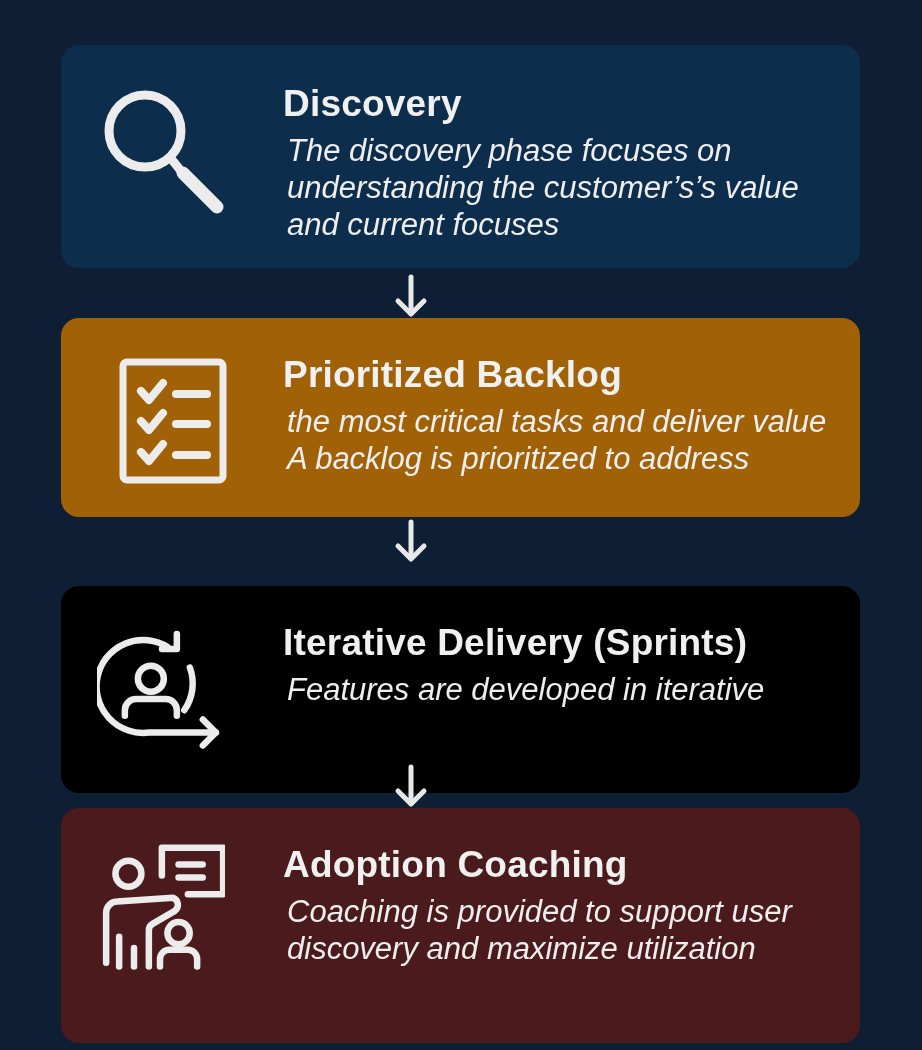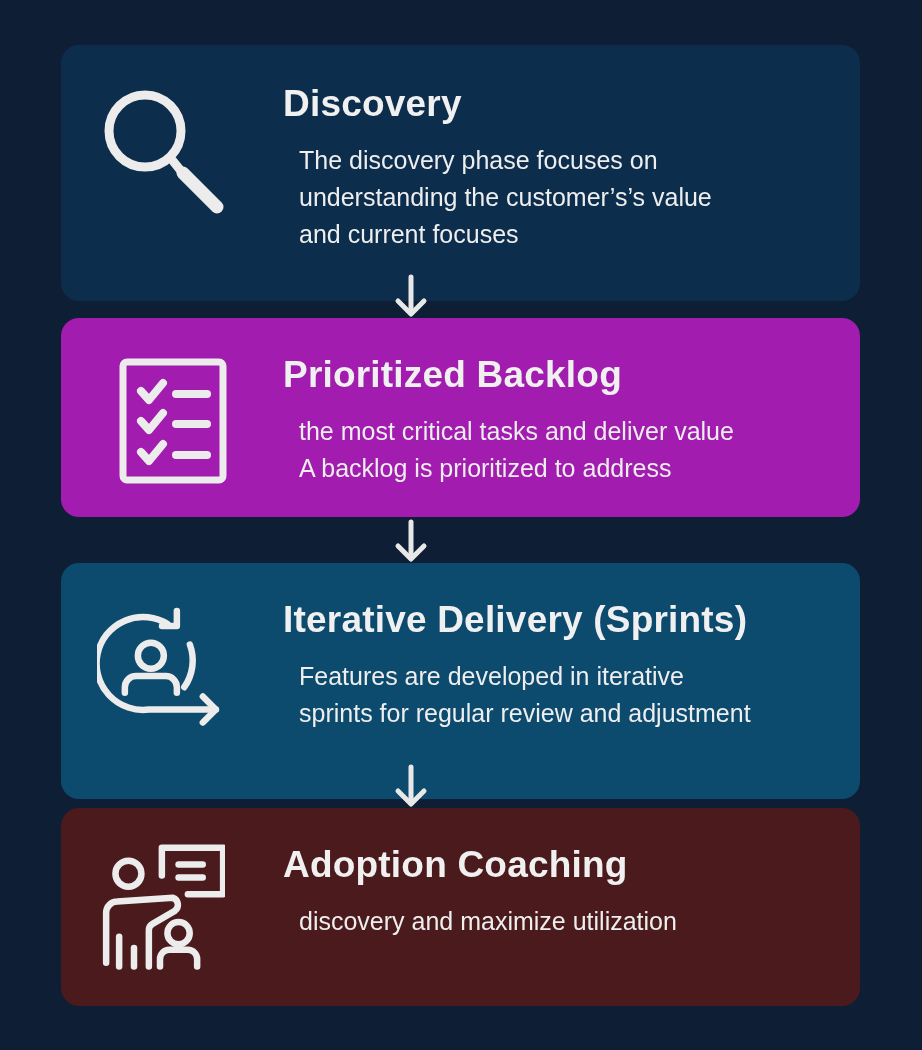--- a/index.html
+++ b/index.html
@@ -41,39 +41,40 @@
   .card .title {
     font-size: 37px;
     font-weight: 700;
     letter-spacing: 0.2px;
     color: #f0f0f0;
     line-height: 44px;
     margin: 0 0 6px 0;
     white-space: nowrap;
   }
   .card .desc {
-    font-size: 25px;
+    font-size: 31px;
     line-height: 37px;
     color: #eeeeee;
-    margin: 16px;
+    margin: 4px;
+    font-style: italic;
   }
   .card .desc span { display: block; white-space: nowrap; }
 
   .arrow {
     position: absolute;
     left: 394px;
     width: 34px;
     height: 46px;
   }
   .arrow svg { width: 100%; height: 100%; display: block; }
 </style>
 </head>
 <body>
 
-<div class="card" style="top:45px;height:256px;background:#0c2d4c;">
+<div class="card" style="top:45px;height:223px;background:#0c2d4c;">
   <div class="icon" style="top:44px;">
     <svg viewBox="0 0 130 130" fill="none" stroke="#ececec" stroke-linecap="round">
       <circle cx="44" cy="42" r="36" stroke-width="9"></circle>
       <line x1="72" y1="72" x2="80" y2="82" stroke-width="9"></line>
       <line x1="82" y1="84" x2="116" y2="118" stroke-width="13"></line>
     </svg>
   </div>
   <div class="text" style="top:37px;">
     <div class="title">Discovery</div>
     <p class="desc">
@@ -84,21 +85,21 @@
   </div>
 </div>
 
 <div class="arrow" style="top:273px;">
   <svg viewBox="0 0 34 46" fill="none" stroke="#e8e8e8" stroke-width="5" stroke-linecap="round" stroke-linejoin="round">
     <line x1="17" y1="4" x2="17" y2="40"></line>
     <polyline points="4,28 17,41 30,28"></polyline>
   </svg>
 </div>
 
-<div class="card" style="top:318px;height:199px;background:#a21caf;">
+<div class="card" style="top:318px;height:199px;background:#a16207;">
   <div class="icon" style="top:36px;">
     <svg viewBox="0 0 130 130" fill="none" stroke="#ececec" stroke-linecap="round" stroke-linejoin="round">
       <rect x="22" y="8" width="100" height="118" rx="4" stroke-width="7"></rect>
       <polyline points="40,37 48,46 62,29" stroke-width="8"></polyline>
       <line x1="75" y1="40" x2="106" y2="40" stroke-width="8"></line>
       <polyline points="40,67 48,76 62,59" stroke-width="8"></polyline>
       <line x1="75" y1="70" x2="106" y2="70" stroke-width="8"></line>
       <polyline points="40,98 48,107 62,90" stroke-width="8"></polyline>
       <line x1="75" y1="101" x2="106" y2="101" stroke-width="8"></line>
     </svg>
@@ -112,61 +113,61 @@
   </div>
 </div>
 
 <div class="arrow" style="top:518px;">
   <svg viewBox="0 0 34 46" fill="none" stroke="#e8e8e8" stroke-width="5" stroke-linecap="round" stroke-linejoin="round">
     <line x1="17" y1="4" x2="17" y2="40"></line>
     <polyline points="4,28 17,41 30,28"></polyline>
   </svg>
 </div>
 
-<div class="card" style="top:563px;height:236px;background:#0c4a6e;">
+<div class="card" style="top:586px;height:207px;background:#000000;">
   <div class="icon" style="top:36px;left:36px;">
     <svg viewBox="0 0 140 130" fill="none" stroke="#ececec" stroke-width="7" stroke-linecap="round" stroke-linejoin="round">
       <path d="M 76 22 A 50 50 0 1 0 56 114 L 128 114"></path>
       <polyline points="114,100 128,114 114,128"></polyline>
       <path d="M 32 30 A 50 50 0 0 1 76 22" opacity="0"></path>
       <polyline points="86,8 86,24 70,24"></polyline>
       <path d="M 100 44 A 50 50 0 0 1 94 90"></path>
       <circle cx="58" cy="56" r="14"></circle>
       <path d="M 30 96 L 30 90 A 12 12 0 0 1 42 78 L 74 78 A 12 12 0 0 1 86 90 L 86 96"></path>
     </svg>
   </div>
   <div class="text" style="top:35px;">
     <div class="title">Iterative Delivery (Sprints)</div>
     <p class="desc">
       <span>Features are developed in iterative</span>
-      <span>sprints for regular review and adjustment</span>
     </p>
   </div>
 </div>
 
 <div class="arrow" style="top:763px;">
   <svg viewBox="0 0 34 46" fill="none" stroke="#e8e8e8" stroke-width="5" stroke-linecap="round" stroke-linejoin="round">
     <line x1="17" y1="4" x2="17" y2="40"></line>
     <polyline points="4,28 17,41 30,28"></polyline>
   </svg>
 </div>
 
-<div class="card" style="top:808px;height:198px;background:#4b1a1c;">
+<div class="card" style="top:808px;height:235px;background:#4b1a1c;">
   <div class="icon" style="top:36px;left:34px;">
     <svg viewBox="0 0 140 140" fill="none" stroke="#ececec" stroke-width="7" stroke-linecap="round" stroke-linejoin="round">
       <polyline points="72,34 72,4 138,4 138,54 100,54"></polyline>
       <line x1="90" y1="22" x2="116" y2="22"></line>
       <line x1="90" y1="36" x2="116" y2="36"></line>
       <circle cx="36" cy="32" r="14"></circle>
       <path d="M 12 128 L 12 74 A 12 12 0 0 1 24 62 L 84 58 A 8 8 0 0 1 86 72 L 62 86 A 8 8 0 0 0 58 94 L 58 132"></path>
       <line x1="26" y1="100" x2="26" y2="132"></line>
       <line x1="42" y1="112" x2="42" y2="132"></line>
       <circle cx="90" cy="96" r="12"></circle>
       <path d="M 70 132 L 70 124 A 10 10 0 0 1 80 114 L 100 114 A 10 10 0 0 1 110 124 L 110 132"></path>
     </svg>
   </div>
   <div class="text" style="top:35px;">
     <div class="title">Adoption Coaching</div>
     <p class="desc">
+      <span>Coaching is provided to support user</span>
       <span>discovery and maximize utilization</span>
     </p>
   </div>
 </div>
 
 </body></html>

